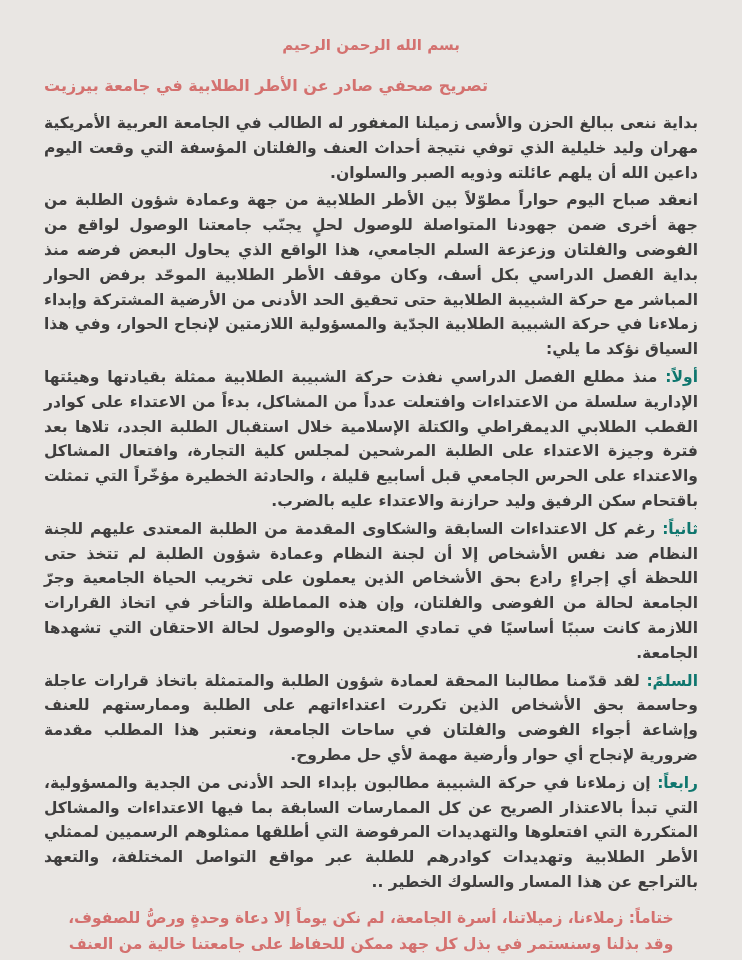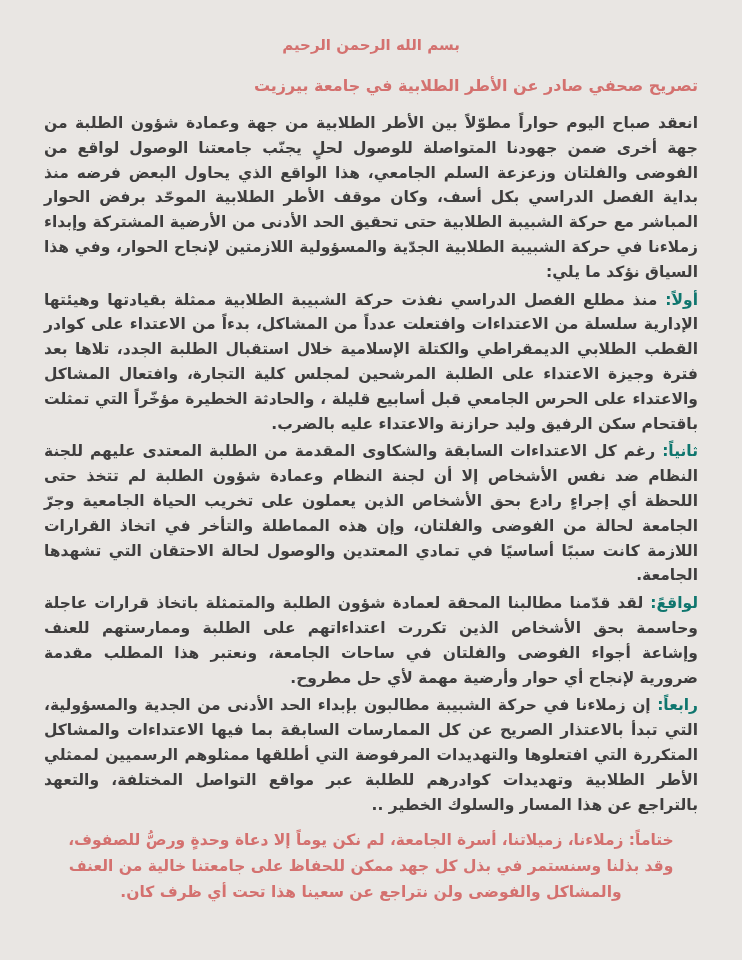--- a/index.html
+++ b/index.html
@@ -15,21 +15,21 @@
     direction:rtl;
     overflow:hidden;
     position:relative;
     margin-left:13px;
   }
   .basmala {
     text-align:center; color:#d4716f; font-weight:bold;
     font-size:15px; margin-top:12px;
   }
   .doc-title {
-    text-align:right; color:#d4716f; font-weight:bold;
+    text-align:left; color:#d4716f; font-weight:bold;
     font-size:16px; margin-top:22px; margin-bottom:16px;
   }
   .body-text p {
     text-align:justify; font-size:15.5px; line-height:1.6;
     font-weight:bold; color:#3f3e3e; margin:0 0 3px;
   }
   .lead { color:#0f766e; }
   .closing {
     color:#d4716f; text-align:center; font-weight:bold;
     font-size:15.5px; line-height:1.68; margin:10px 14px 0;
@@ -38,22 +38,23 @@
 </head>
 <body>
 
 <div class="page">
 
   <div class="basmala">بسم الله الرحمن الرحيم</div>
 
   <div class="doc-title">تصريح صحفي صادر عن الأطر الطلابية في جامعة بيرزيت</div>
 
   <div class="body-text">
+    <p><span>بداية ننعى ببالغ الحزن والأسى زميلنا المغفور له الطالب في الجامعة العربية الأمريكية مهران وليد خليلية الذي توفي نتيجة أحداث العنف والفلتان المؤسفة التي وقعت اليوم داعين الله أن يلهم عائلته وذويه الصبر والسلوان.</span></p>
     <p><span>انعقد صباح اليوم حواراً مطوّلاً بين الأطر الطلابية من جهة وعمادة شؤون الطلبة من جهة أخرى ضمن جهودنا المتواصلة للوصول لحلٍ يجنّب جامعتنا الوصول لواقع من الفوضى والفلتان وزعزعة السلم الجامعي، هذا الواقع الذي يحاول البعض فرضه منذ بداية الفصل الدراسي بكل أسف، وكان موقف الأطر الطلابية الموحّد برفض الحوار المباشر مع حركة الشبيبة الطلابية حتى تحقيق الحد الأدنى من الأرضية المشتركة وإبداء زملاءنا في حركة الشبيبة الطلابية الجدّية والمسؤولية اللازمتين لإنجاح الحوار، وفي هذا السياق نؤكد ما يلي:</span></p>
     <p><span class="lead">أولاً:</span> <span>منذ مطلع الفصل الدراسي نفذت حركة الشبيبة الطلابية ممثلة بقيادتها وهيئتها الإدارية سلسلة من الاعتداءات وافتعلت عدداً من المشاكل، بدءاً من الاعتداء على كوادر القطب الطلابي الديمقراطي والكتلة الإسلامية خلال استقبال الطلبة الجدد، تلاها بعد فترة وجيزة الاعتداء على الطلبة المرشحين لمجلس كلية التجارة، وافتعال المشاكل والاعتداء على الحرس الجامعي قبل أسابيع قليلة ، والحادثة الخطيرة مؤخّراً التي تمثلت باقتحام سكن الرفيق وليد حرازنة والاعتداء عليه بالضرب.</span></p>
     <p><span class="lead">ثانياً:</span> <span>رغم كل الاعتداءات السابقة والشكاوى المقدمة من الطلبة المعتدى عليهم للجنة النظام ضد نفس الأشخاص إلا أن لجنة النظام وعمادة شؤون الطلبة لم تتخذ حتى اللحظة أي إجراءٍ رادع بحق الأشخاص الذين يعملون على تخريب الحياة الجامعية وجرّ الجامعة لحالة من الفوضى والفلتان، وإن هذه المماطلة والتأخر في اتخاذ القرارات اللازمة كانت سببًا أساسيًا في تمادي المعتدين والوصول لحالة الاحتقان التي تشهدها الجامعة.</span></p>
-    <p><span class="lead">لواقعً:</span> <span>لقد قدّمنا مطالبنا المحقة لعمادة شؤون الطلبة والمتمثلة باتخاذ قرارات عاجلة وحاسمة بحق الأشخاص الذين تكررت اعتداءاتهم على الطلبة وممارستهم للعنف وإشاعة أجواء الفوضى والفلتان في ساحات الجامعة، ونعتبر هذا المطلب مقدمة ضرورية لإنجاح أي حوار وأرضية مهمة لأي حل مطروح.</span></p>
+    <p><span class="lead">السلمً:</span> <span>لقد قدّمنا مطالبنا المحقة لعمادة شؤون الطلبة والمتمثلة باتخاذ قرارات عاجلة وحاسمة بحق الأشخاص الذين تكررت اعتداءاتهم على الطلبة وممارستهم للعنف وإشاعة أجواء الفوضى والفلتان في ساحات الجامعة، ونعتبر هذا المطلب مقدمة ضرورية لإنجاح أي حوار وأرضية مهمة لأي حل مطروح.</span></p>
     <p><span class="lead">رابعاً:</span> <span>إن زملاءنا في حركة الشبيبة مطالبون بإبداء الحد الأدنى من الجدية والمسؤولية، التي تبدأ بالاعتذار الصريح عن كل الممارسات السابقة بما فيها الاعتداءات والمشاكل المتكررة التي افتعلوها والتهديدات المرفوضة التي أطلقها ممثلوهم الرسميين لممثلي الأطر الطلابية وتهديدات كوادرهم للطلبة عبر مواقع التواصل المختلفة، والتعهد بالتراجع عن هذا المسار والسلوك الخطير ..</span></p>
   </div>
 
   <div class="closing">ختاماً: زملاءنا، زميلاتنا، أسرة الجامعة، لم نكن يوماً إلا دعاة وحدةٍ ورصُّ للصفوف، وقد بذلنا وسنستمر في بذل كل جهد ممكن للحفاظ على جامعتنا خالية من العنف والمشاكل والفوضى ولن نتراجع عن سعينا هذا تحت أي ظرف كان.</div>
 
 </div>
 
 </body></html>

